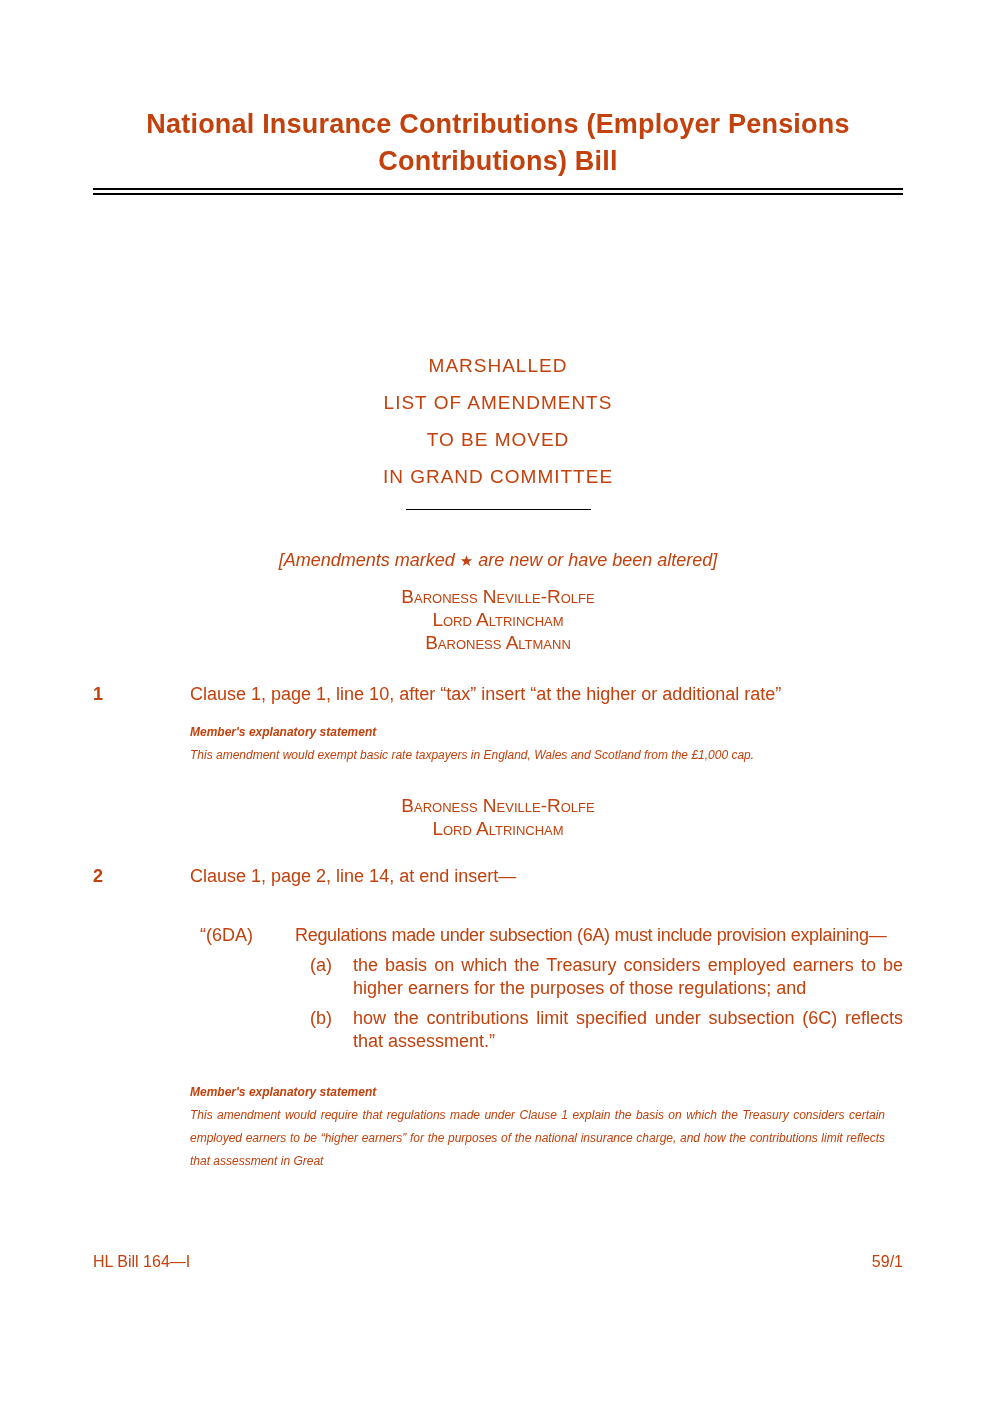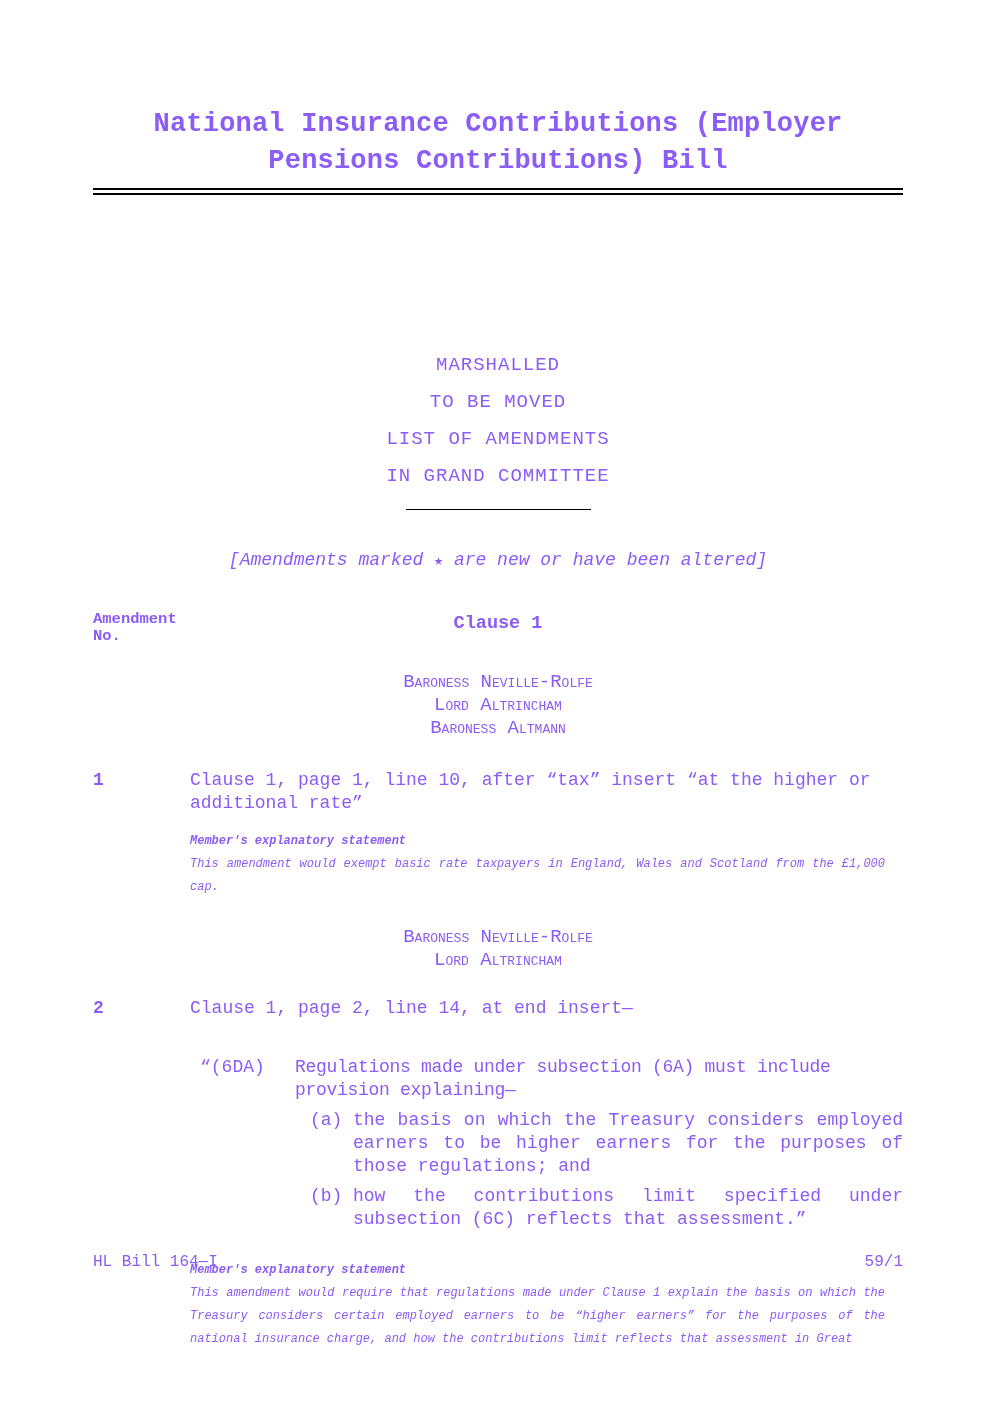--- a/index.html
+++ b/index.html
@@ -5,22 +5,22 @@
   html, body {
     margin: 0;
     padding: 0;
     background: #ffffff;
   }
   .page {
     position: relative;
     width: 991px;
     height: 1401px;
     background: #ffffff;
-    color: #8b5cf6;
-    font-family: Liberation Mono, monospace;
+    color: #c2410c;
+    font-family: Liberation Sans, sans-serif;
     overflow: hidden;
     box-sizing: border-box;
     padding-top: 106px;
   }
   .content {
     margin-left: 93px;
     margin-right: 88px; 
   }
 
   
@@ -175,36 +175,29 @@
 <body>
 
 <div class="page">
   <div class="content">
 
     <h1 class="bill-title">National Insurance Contributions (Employer Pensions Contributions) Bill</h1>
     <div class="title-rule"></div>
 
     <div class="heading-block">
       <div class="heading-line">MARSHALLED</div>
+      <div class="heading-line">LIST OF AMENDMENTS</div>
       <div class="heading-line">TO BE MOVED</div>
-      <div class="heading-line">LIST OF AMENDMENTS</div>
       <div class="heading-line">IN GRAND COMMITTEE</div>
     </div>
 
     <div class="section-divider"></div>
 
     <div class="amendments-note"><span>[Amendments marked </span><span class="star">★</span><span> are new or have been altered]</span></div>
 
-    <div class="clause-row">
-      <div class="amendment-no-label">
-        <div>Amendment</div>
-        <div>No.</div>
-      </div>
-      <div class="clause-heading">Clause 1</div>
-    </div>
 
     <div class="sponsor-list sponsors-1">
       <div>Baroness Neville-Rolfe</div>
       <div>Lord Altrincham</div>
       <div>Baroness Altmann</div>
     </div>
 
     <div class="amendment-row amendment-row-1">
       <div class="amendment-number">1</div>
       <div class="amendment-body">Clause 1, page 1, line 10, after “tax” insert “at the higher or additional rate”</div>

